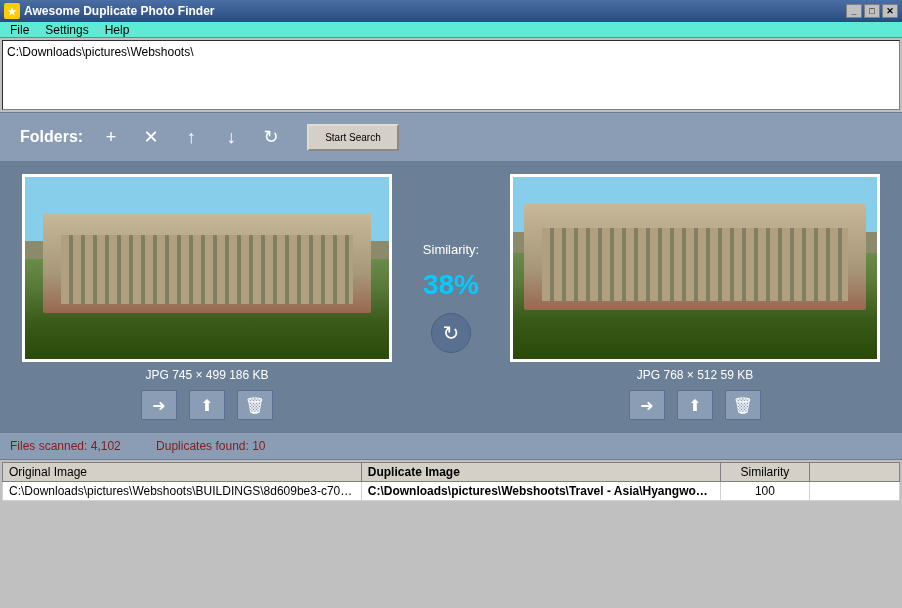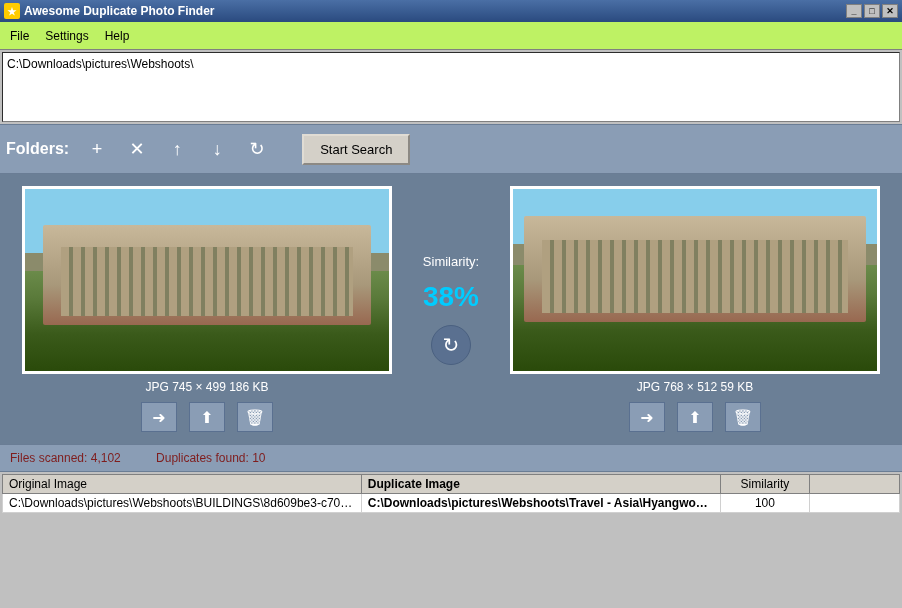--- a/index.html
+++ b/index.html
@@ -46,22 +46,22 @@
       border: 1px solid #808080;
       font-size: 9px;
       display: flex;
       align-items: center;
       justify-content: center;
       cursor: pointer;
       color: black;
     }
     
     #menu-bar {
-      background: #bef264;
-      height: 28px;
+      background: #5eead4;
+      height: 16px;
       display: flex;
       align-items: center;
       padding: 0 2px;
       border-bottom: 1px solid #808080;
       font-size: 12px;
     }
     #menu-bar span {
       padding: 2px 8px;
       cursor: pointer;
     }
@@ -75,21 +75,21 @@
       font-size: 12px;
       color: black;
       overflow-y: auto;
     }
     
     #toolbar {
       background: #8a9db5;
       height: 50px;
       display: flex;
       align-items: center;
-      padding: 0 6px;
+      padding: 0 20px;
       gap: 8px;
       border-top: 1px solid #6a7d95;
       border-bottom: 1px solid #6a7d95;
     }
     #toolbar .label {
       font-size: 16px;
       font-weight: bold;
       color: white;
       margin-right: 4px;
     }
@@ -99,25 +99,25 @@
       background: #8a9db5;
       border: none;
       cursor: pointer;
       display: flex;
       align-items: center;
       justify-content: center;
       font-size: 18px;
       color: white;
     }
     #toolbar .start-search-btn {
-      margin-left: 21px;
+      margin-left: 12px;
       padding: 6px 16px;
       background: #d4d0c8;
       border: 2px outset #e0dcd4;
-      font-size: 13px;
+      font-size: 10px;
       cursor: pointer;
       font-weight: normal;
     }
     
     #comparison-area {
       background: #6b7f96;
       display: flex;
       padding: 8px;
       gap: 0;
       height: 270px;

